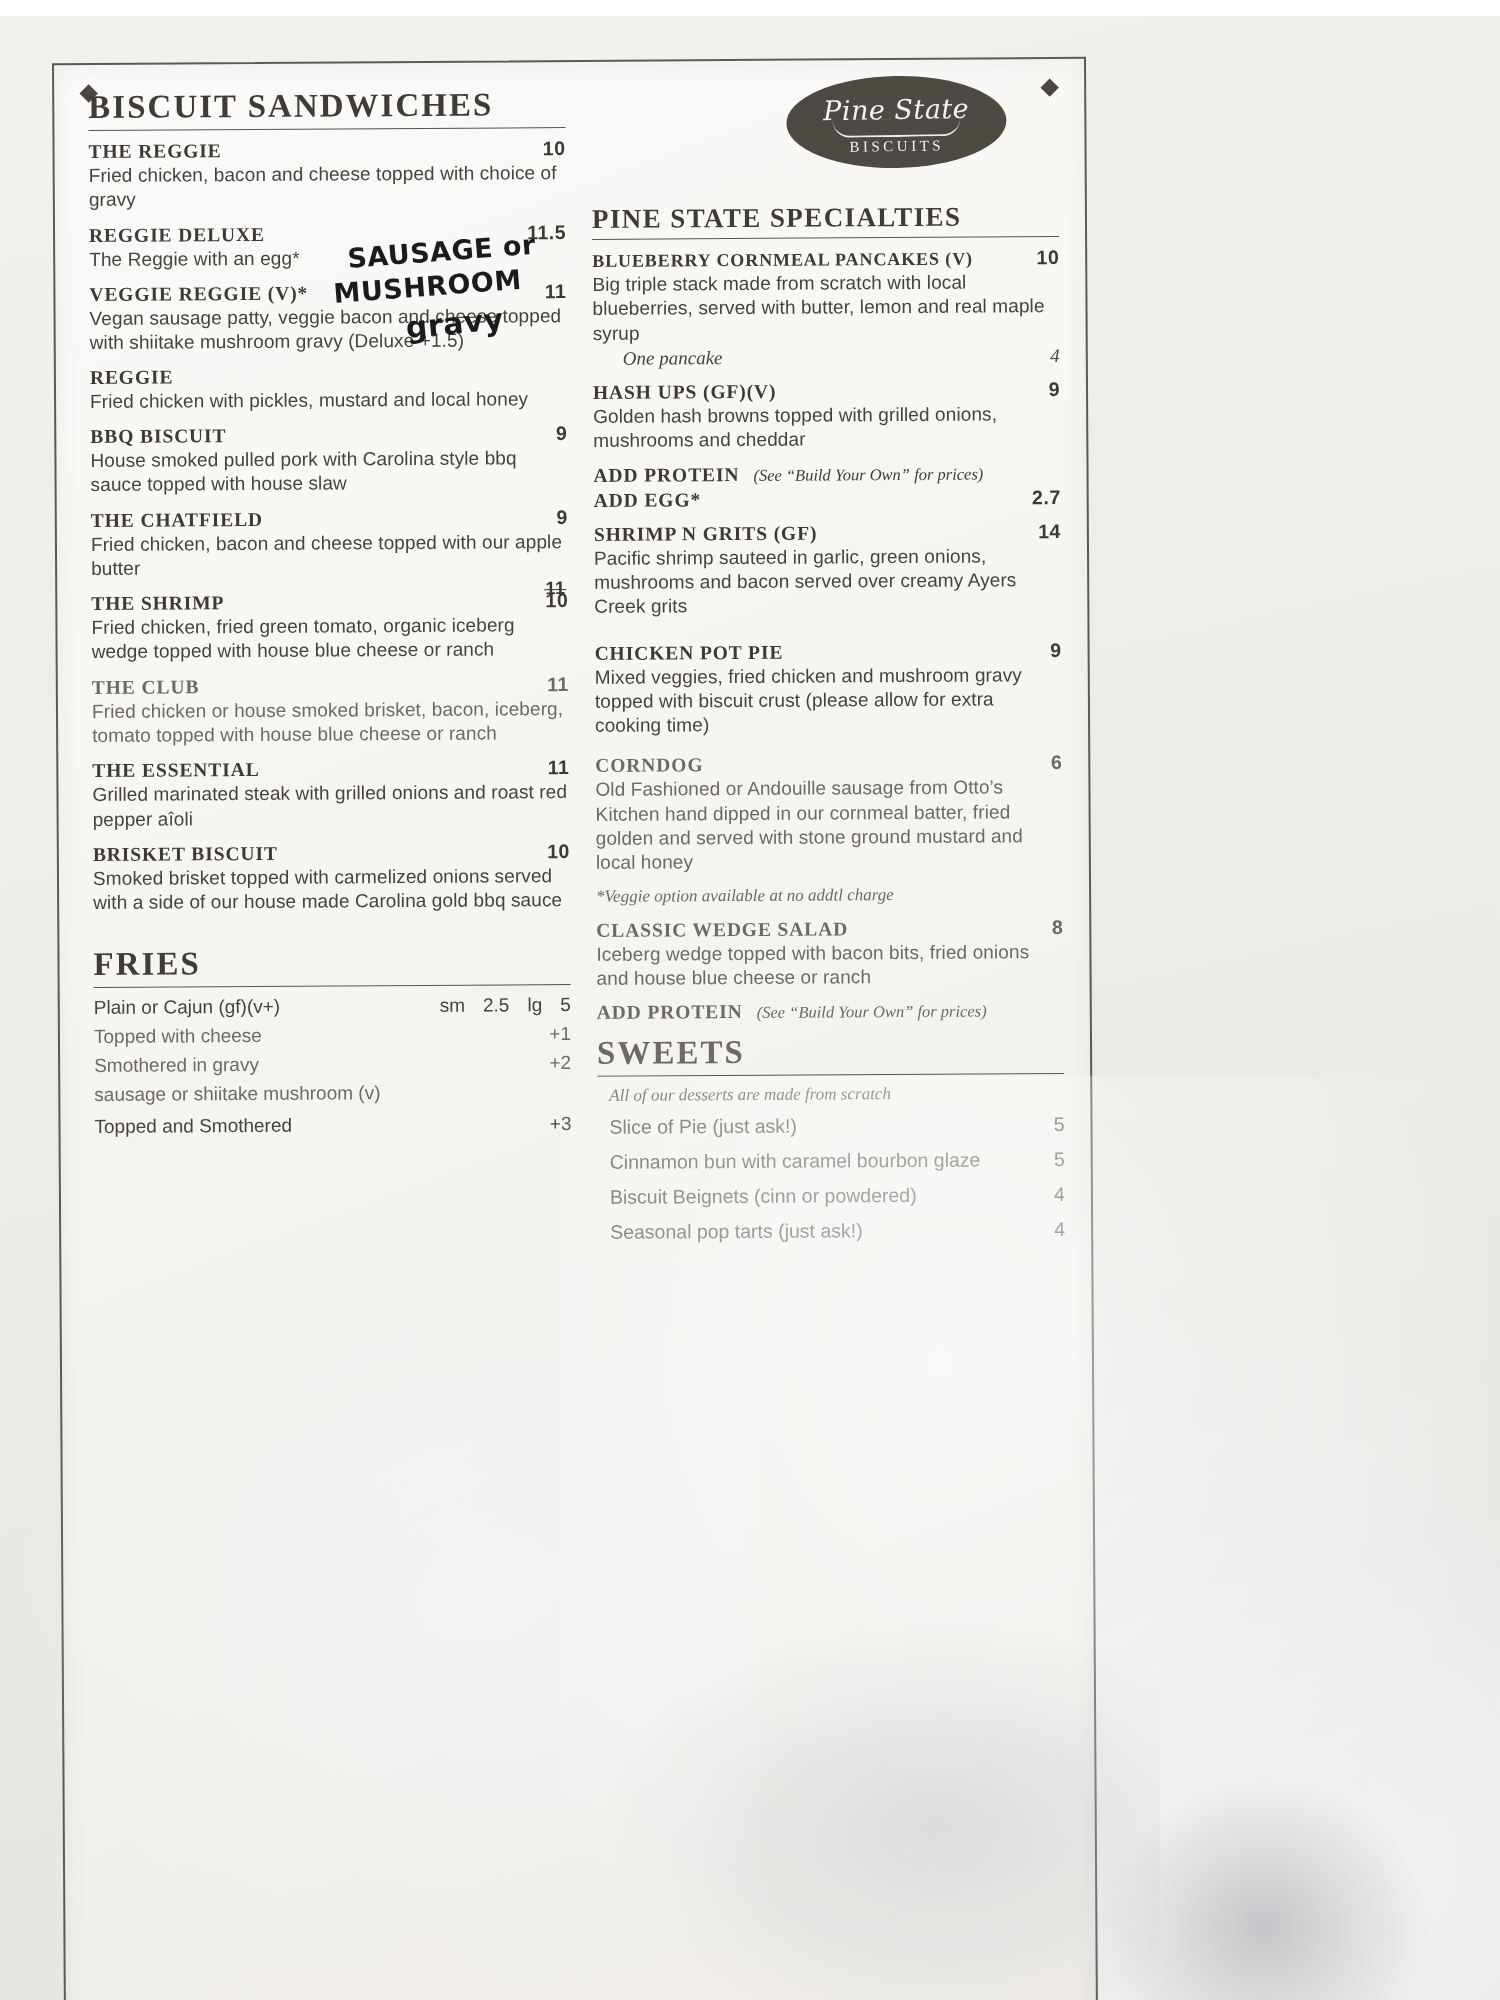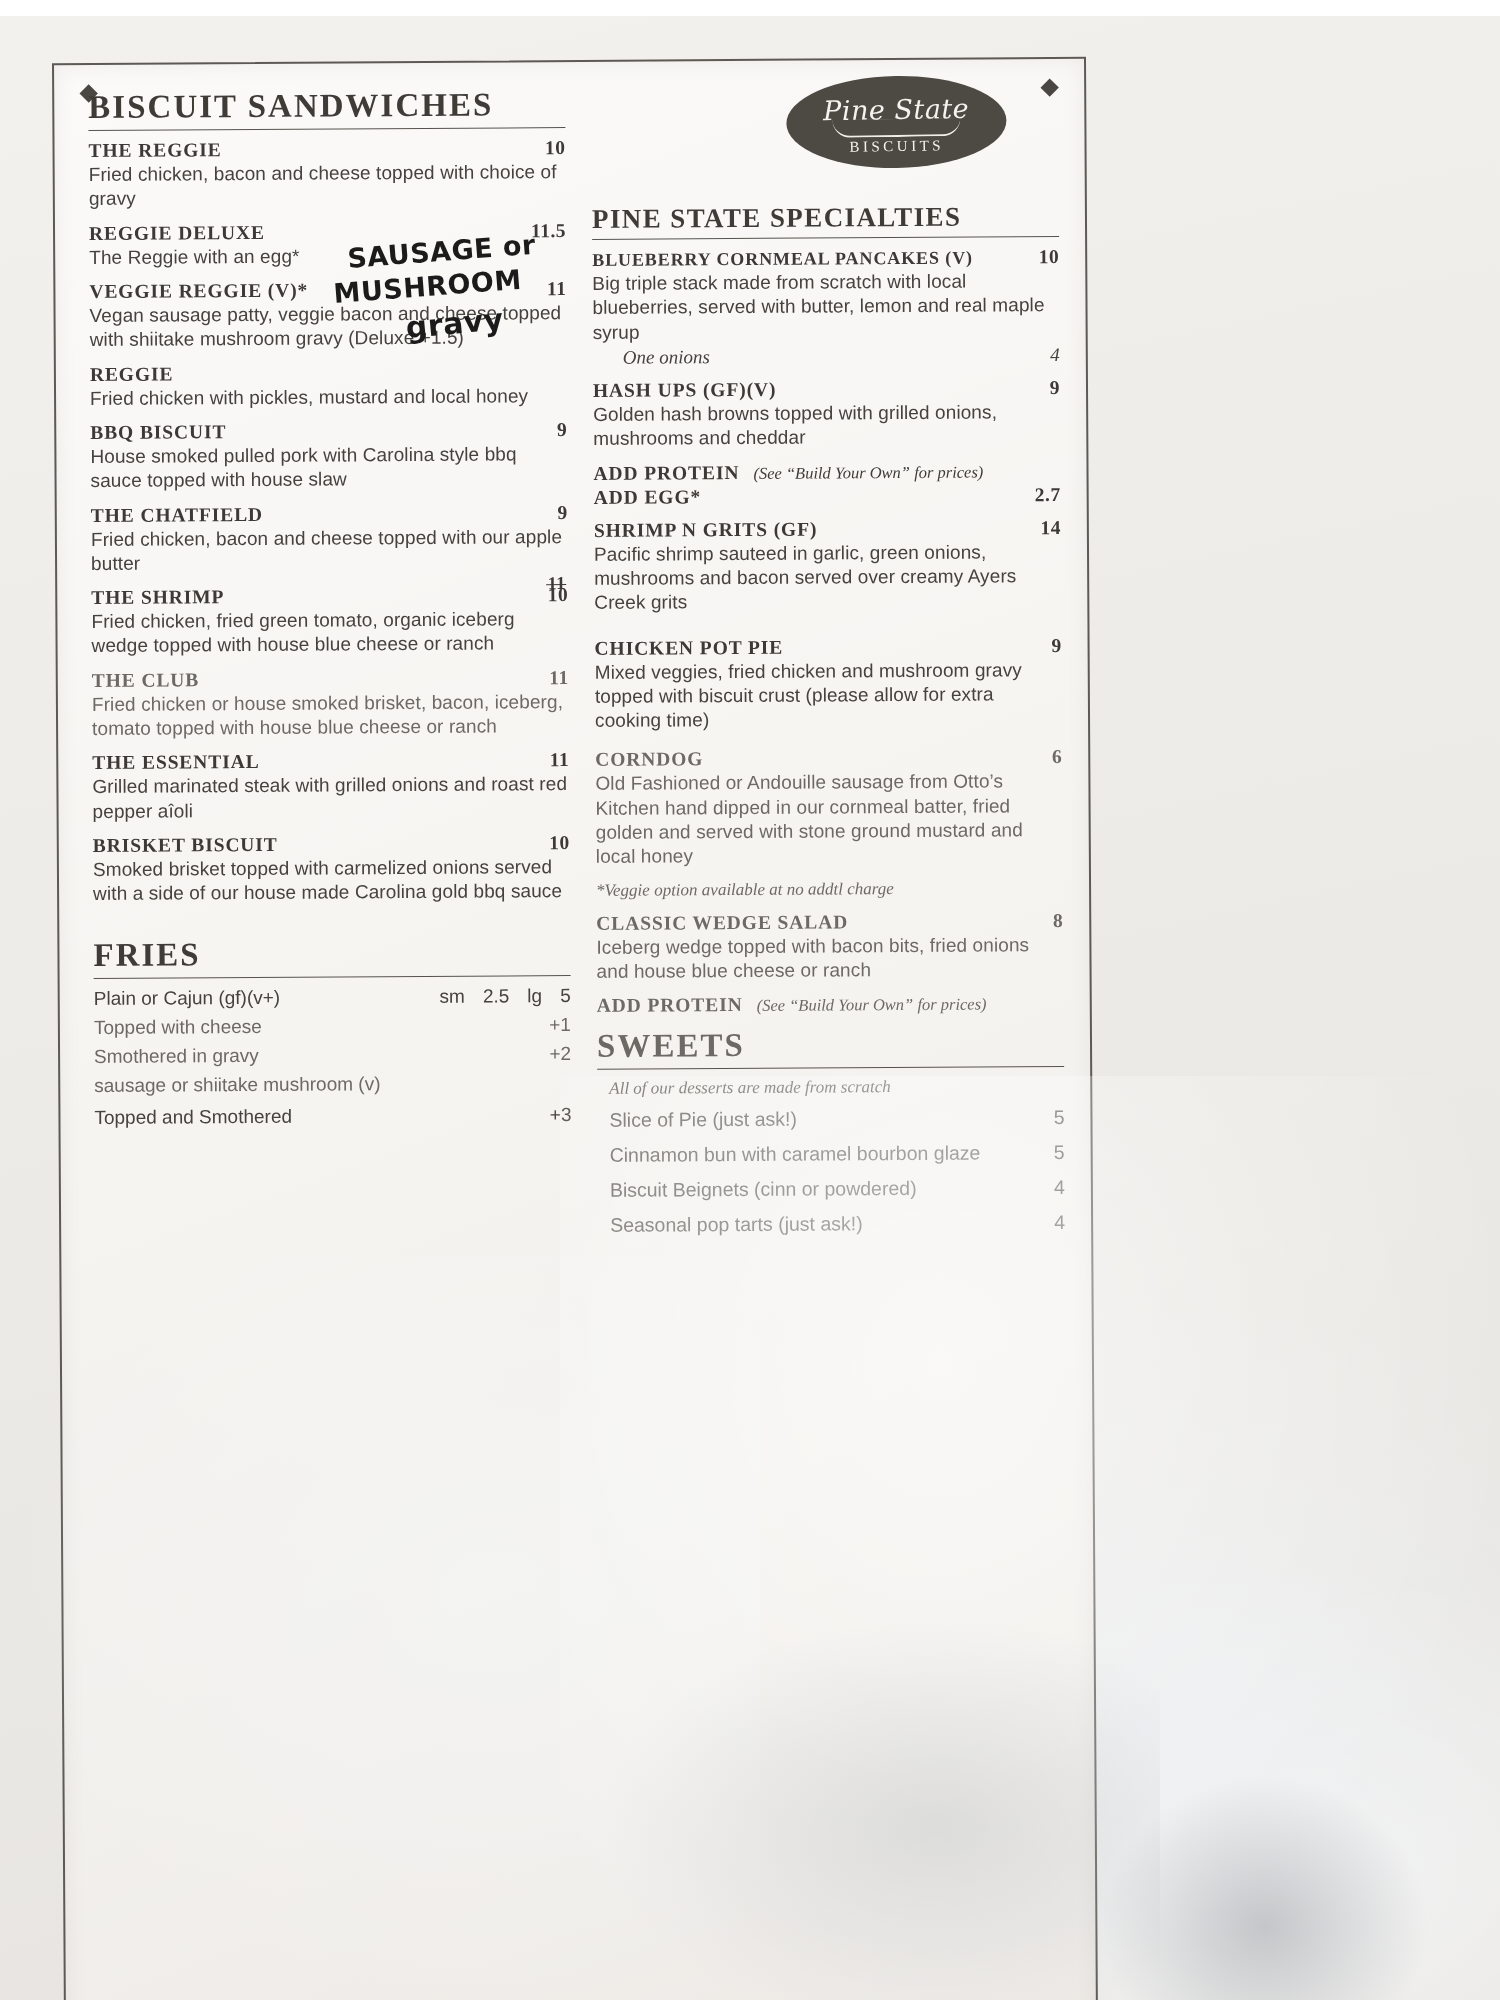--- a/index.html
+++ b/index.html
@@ -104,21 +104,21 @@
   }
   .item-name {
     font-family: "Liberation Serif", serif;
     font-weight: bold;
     font-size: 19.5px;
     letter-spacing: 0.9px;
     color: #3c3936;
     white-space: nowrap;
   }
   .item-price {
-    font-family: Liberation Serif, serif;
+    font-family: Liberation Sans, sans-serif;
     font-weight: bold;
     font-size: 19.5px;
     color: #3c3936;
     letter-spacing: 0.5px;
   }
   .item-desc {
     font-family: "Liberation Sans", sans-serif;
     font-size: 19px;
     line-height: 1.28;
     color: #46433f;
@@ -377,21 +377,21 @@
           <h2 class="section-title">PINE STATE SPECIALTIES</h2>
           <div class="rule"></div>
 
           <div class="item">
             <div class="item-head">
               <span class="item-name" style="font-size:18px;">BLUEBERRY CORNMEAL PANCAKES (V)</span>
               <span class="item-price">10</span>
             </div>
             <div class="item-desc">Big triple stack made from scratch with local blueberries, served with butter, lemon and real maple syrup</div>
             <div class="sub-line">
-              <span>One onions</span>
+              <span>One pancake</span>
               <span>4</span>
             </div>
           </div>
 
           <div class="item">
             <div class="item-head">
               <span class="item-name">HASH UPS (GF)(V)</span>
               <span class="item-price">9</span>
             </div>
             <div class="item-desc">Golden hash browns topped with grilled onions, mushrooms and cheddar</div>

